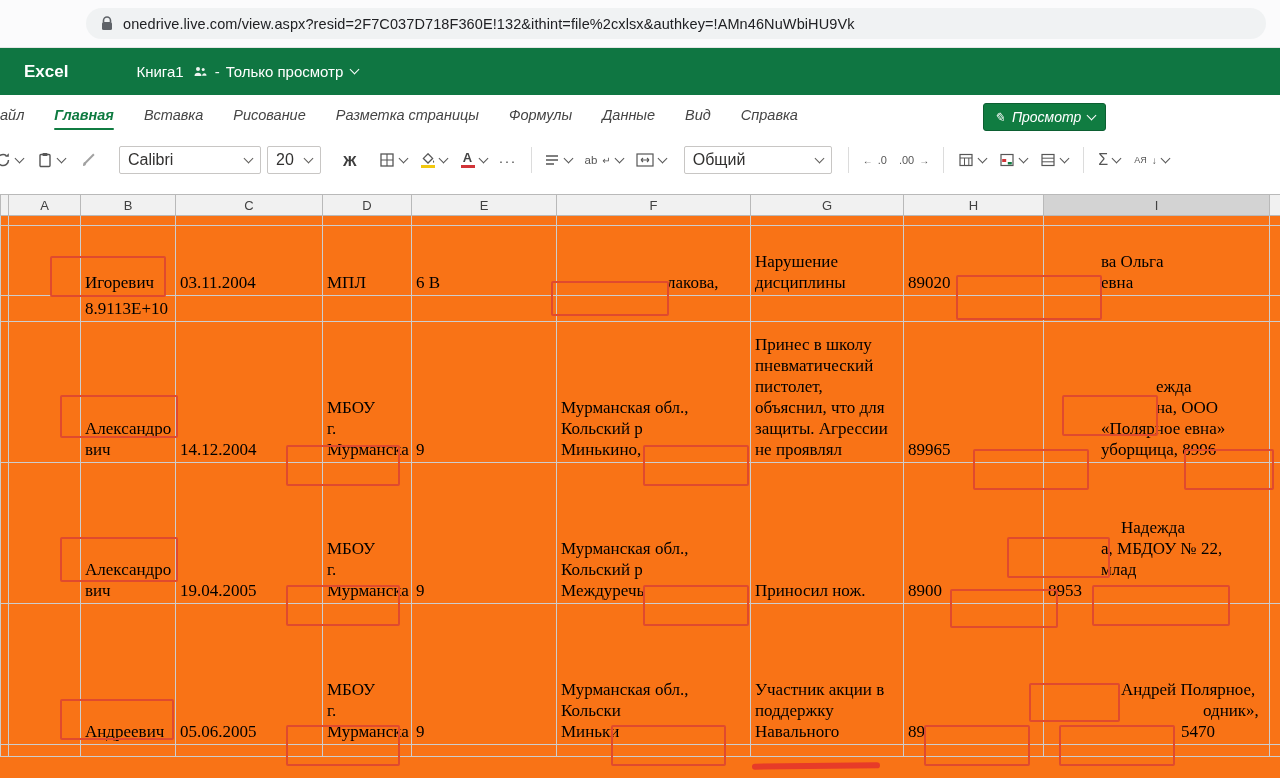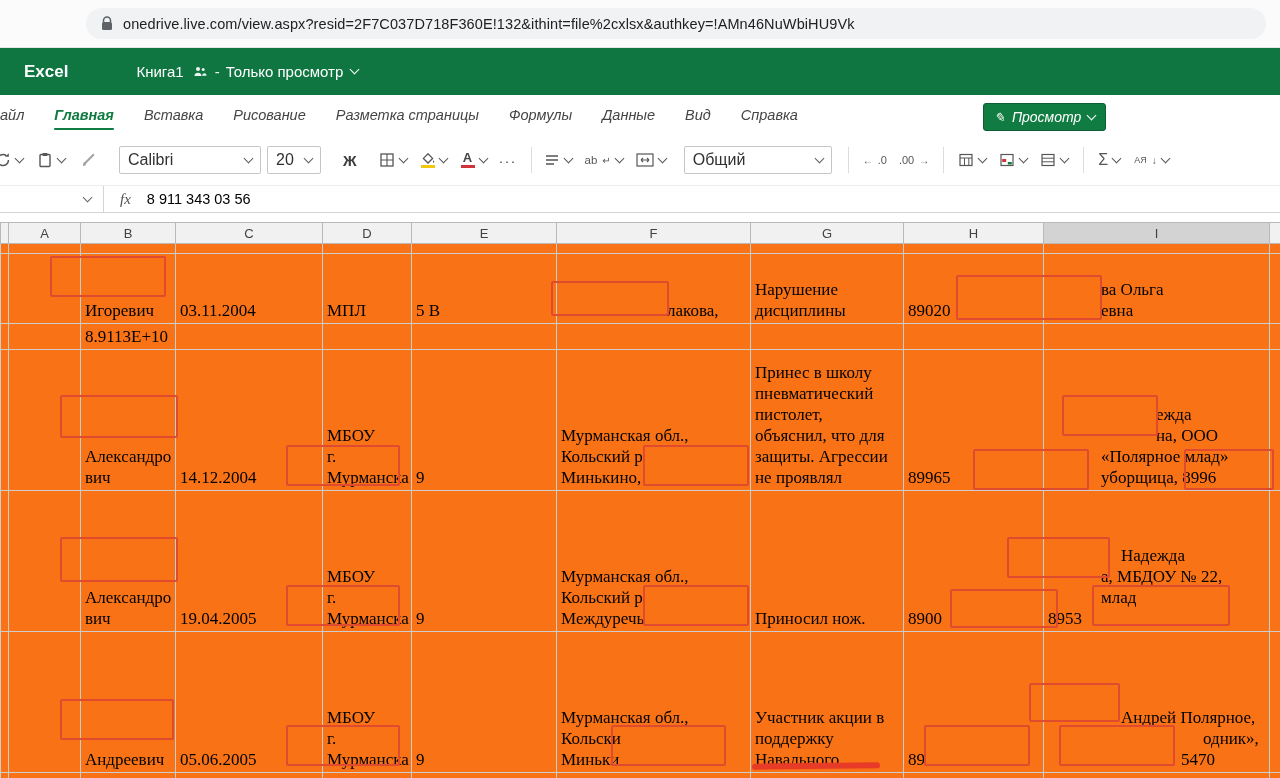--- a/index.html
+++ b/index.html
@@ -230,27 +230,20 @@
       <span>Σ</span>
       <span class="chv"></span>
     </span>
     <span class="tbi" style="margin-left:14px">
       <span class="sort-letters">АЯ</span>
       <span class="arr">↓</span>
       <span class="chv"></span>
     </span>
   </div>
 
-  <div class="formula-bar">
-    <span class="name-box">
-        <span class="chv"></span>
-      </span>
-    <span class="fx">fx</span>
-    <span class="fvalue">8 911 343 03 56</span>
-  </div>
 
   <div class="gap"></div>
 
   <div class="grid-area">
     <table class="sheet">
       <colgroup>
         <col style="width:8px">
           <col style="width:72px">
           <col style="width:95px">
           <col style="width:147px">
@@ -297,21 +290,21 @@
           <td>
               <span class="ln">Игоревич</span>
             </td>
           <td>
               <span class="ln">03.11.2004</span>
             </td>
           <td>
               <span class="ln">МПЛ</span>
             </td>
           <td>
-              <span class="ln">5 В</span>
+              <span class="ln">6 В</span>
             </td>
           <td class="pb1">
               <span class="ln" style="padding-left:106px">лакова,</span>
             </td>
           <td>
               <span class="ln">Нарушение</span>
               <span class="ln">дисциплины</span>
             </td>
           <td>
               <span class="ln">89020</span>
@@ -367,21 +360,21 @@
               <span class="ln">объяснил, что для</span>
               <span class="ln">защиты. Агрессии</span>
               <span class="ln">не проявлял</span>
             </td>
           <td>
               <span class="ln">89965</span>
             </td>
           <td>
               <span class="ln" style="padding-left:108px">ежда</span>
               <span class="ln" style="padding-left:108px">на, ООО</span>
-              <span class="ln" style="padding-left:53px">«Полярное млад»</span>
+              <span class="ln" style="padding-left:53px">«Полярное евна»</span>
               <span class="ln" style="padding-left:53px">уборщица, 8996</span>
             </td>
           <td></td>
         </tr>
         <tr style="height:141px">
           <td></td>
           <td></td>
           <td>
               <span class="ln">Александро</span>
               <span class="ln">вич</span>

